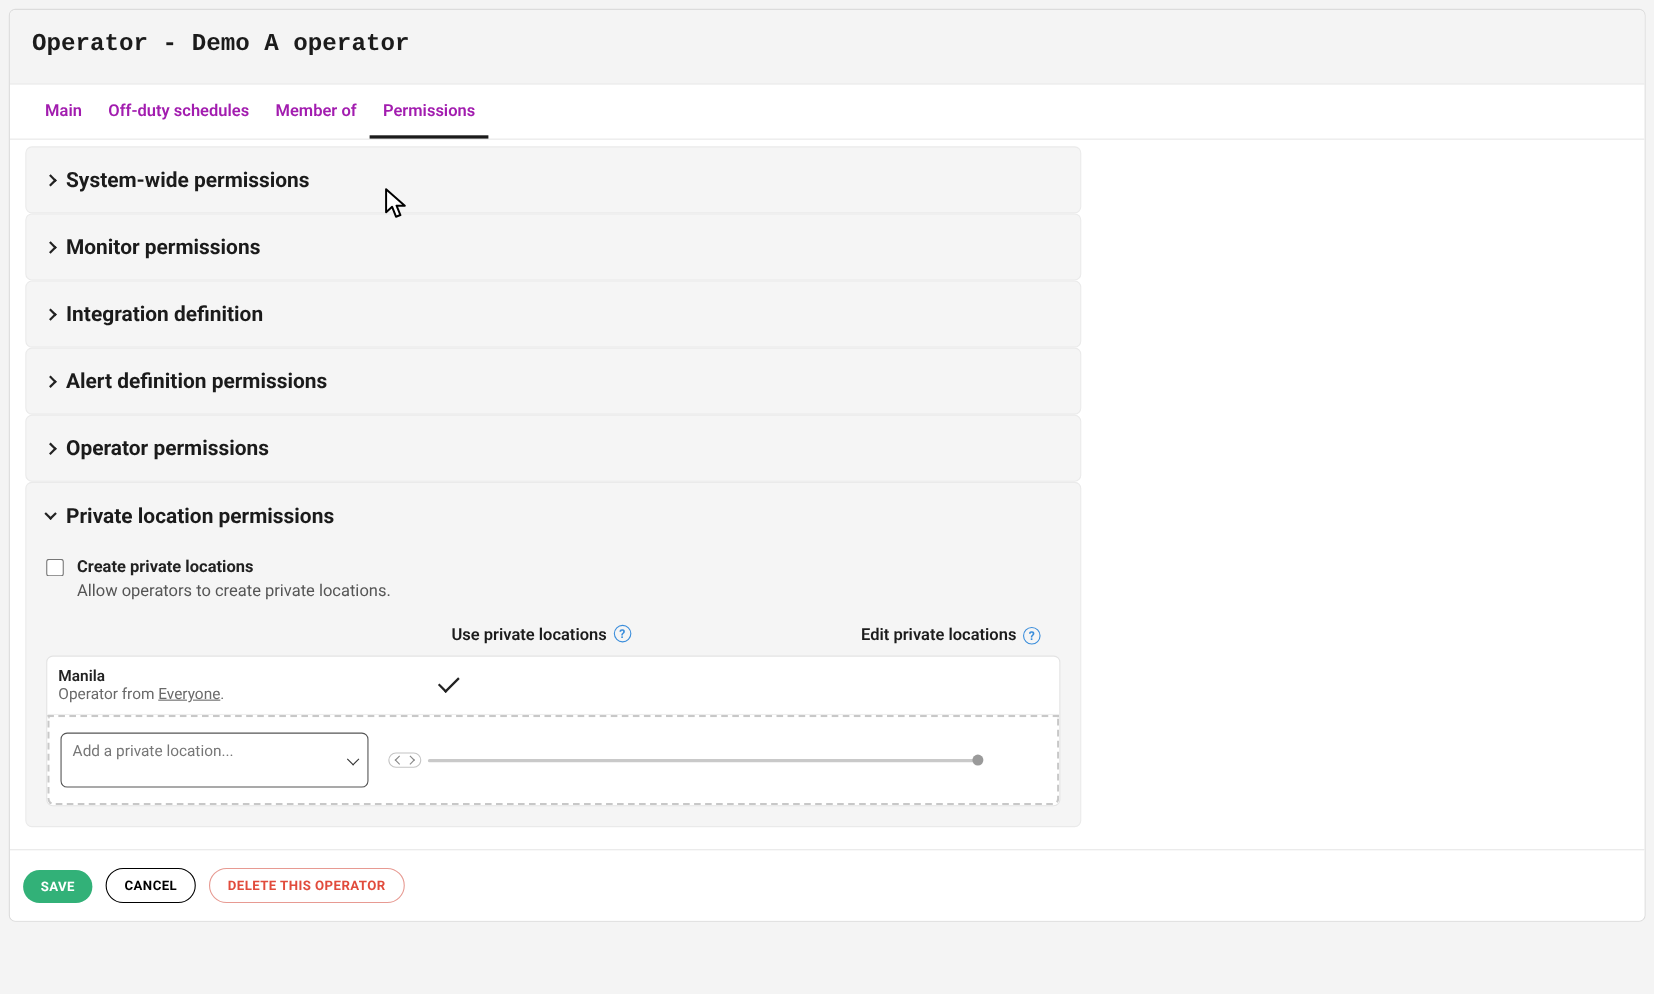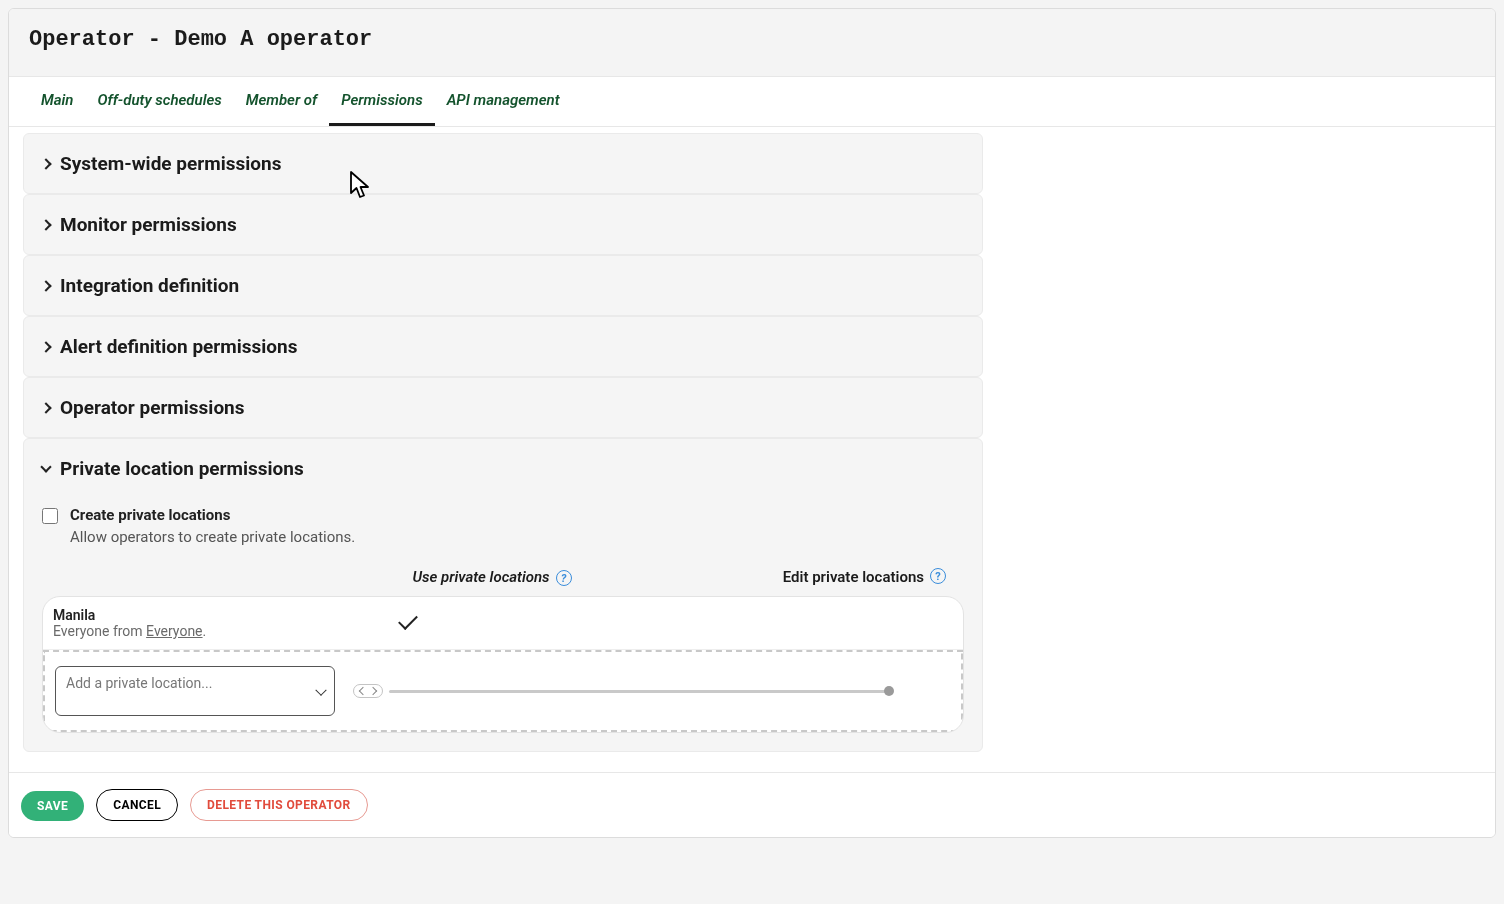--- a/index.html
+++ b/index.html
@@ -1,39 +1,39 @@
 <!DOCTYPE html>
 <html><head>
   <meta charset="utf-8">
   <style>
     * { margin:0; padding:0; box-sizing:border-box; font-family:-apple-system,BlinkMacSystemFont,"Segoe UI",Roboto,Helvetica,Arial,sans-serif; }
     body { background:#f4f4f4; color:#1b1b1b; padding:8px 8px 20px; }
     .page { background:#ffffff; border:1px solid #dcdcdc; border-radius:6px; overflow:hidden; }
     .title-bar { padding:18px 20px 24px; background:#f4f4f4; border-bottom:1px solid #e7e7e7; }
     .title-bar h1 { font-size:22px; font-weight:700; color:#1b1b1b;font-family:Liberation Mono, monospace; }
     .tabs { padding:0 20px; display:flex; gap:0; background:#ffffff; border-bottom:1px solid #e7e7e7; position:relative; }
-    .tab { padding:14px 12px 14px; font-size:15px; font-weight:600; color:#14532d; cursor:pointer; border-bottom:3px solid transparent;font-style:italic; }
+    .tab { padding:14px 12px 14px; font-size:15px; font-weight:600; color:#a21caf; cursor:pointer; border-bottom:3px solid transparent; }
     .tab.active { border-bottom-color:#1b1b1b; }
     .content { padding:6px 14px 20px; background:#ffffff; }
     .section { background:#f5f5f5; border:1px solid #eaeaea; border-radius:6px; margin-top:0; padding:18px 18px; max-width:960px; }
     .section-header { display:flex; align-items:center; gap:10px; cursor:pointer; }
     .chev { width:8px; height:8px; border-right:2px solid #222; border-bottom:2px solid #222; transform:rotate(-45deg); flex:0 0 auto; }
     .section.open .chev { transform:rotate(45deg); margin-top:-4px; }
     .section-header h2 { font-size:19px; font-weight:700; color:#1b1b1b; }
     .section-body { margin-top:26px; }
     .chk-row { display:flex; align-items:flex-start; gap:12px; margin-bottom:22px; }
     .chk-row input[type=checkbox] { width:16px; height:16px; margin-top:2px; cursor:pointer; }
     .chk-row .chk-label { font-size:15px; font-weight:700; color:#222; }
     .chk-row .chk-desc { font-size:15px; font-weight:400; color:#555; margin-top:4px; }
     .column-heads { display:flex; padding:0 0 10px 0; }
     .col-name { flex:0 0 295px; }
-    .col-use { flex:0 0 310px; text-align:center; font-size:15px; font-weight:600; color:#1b1b1b; display:flex; align-items:flex-end; justify-content:center; gap:6px;font-style:italic; }
-    .col-edit { flex:1 1 auto; text-align:right; font-size:15px; font-weight:600; color:#1b1b1b; display:flex; align-items:flex-start; justify-content:flex-end; gap:6px; padding-right:18px; }
+    .col-use { flex:0 0 310px; text-align:center; font-size:15px; font-weight:600; color:#1b1b1b; display:flex; align-items:flex-start; justify-content:center; gap:6px; }
+    .col-edit { flex:1 1 auto; text-align:right; font-size:15px; font-weight:600; color:#1b1b1b; display:flex; align-items:flex-end; justify-content:flex-end; gap:6px; padding-right:18px; }
     .help-icon { display:inline-flex; width:16px; height:16px; border:1.5px solid #3a8ddb; border-radius:50%; color:#3a8ddb; font-size:11px; font-weight:700; align-items:center; justify-content:center; }
-    .loc-table { background:#ffffff; border:1px solid #e3e3e3; border-radius:18px; overflow:hidden; }
+    .loc-table { background:#ffffff; border:1px solid #e3e3e3; border-radius:6px; overflow:hidden; }
     .loc-row { display:flex; align-items:center; padding:10px 10px 10px 10px; border-bottom:1px solid #eee; }
     .loc-row:last-child { border-bottom:none; }
     .loc-name-cell { flex:0 0 295px; }
     .loc-name { font-size:14px; font-weight:600; color:#222; }
     .loc-sub { font-size:14px; color:#6a6a6a; }
     .loc-sub .link { color:#6a6a6a; text-decoration:underline; cursor:pointer; }
     .loc-use-cell { flex:0 0 120px; text-align:center; }
     .check-icon { width:10px; height:18px; border-right:2.5px solid #222; border-bottom:2.5px solid #222; transform:rotate(45deg); display:inline-block; margin-top:-6px; }
     .loc-edit-cell { flex:1 1 auto; }
     .add-row { padding:14px 10px; display:flex; align-items:center; gap:18px; border:2px dashed #c8c8c8; border-radius:0 0 6px 6px; }
@@ -61,21 +61,20 @@
 <div class="page">
   <div class="title-bar">
     <h1>Operator - Demo A operator</h1>
   </div>
 
   <div class="tabs">
     <div class="tab">Main</div>
     <div class="tab">Off-duty schedules</div>
     <div class="tab">Member of</div>
     <div class="tab active">Permissions</div>
-    <div class="tab">API management</div>
     <div class="cursor-pointer">
       <svg width="22" height="28" viewBox="0 0 22 28">
         <path d="M1 1 L1 22 L6.5 17 L10 26 L14 24.5 L10.5 16 L18 16 Z" fill="#ffffff" stroke="#000" stroke-width="1.8" stroke-linejoin="round"></path>
       </svg>
     </div>
   </div>
 
   <div class="content">
     <div class="section">
       <div class="section-header">
@@ -137,21 +136,21 @@
             <span>Edit private locations</span>
             <span class="help-icon">?</span>
           </div>
         </div>
 
         <div class="loc-table">
           <div class="loc-row">
             <div class="loc-name-cell">
               <div class="loc-name">Manila</div>
               <div class="loc-sub">
-                <span>Everyone from </span><span class="link">Everyone</span><span>.</span>
+                <span>Operator from </span><span class="link">Everyone</span><span>.</span>
               </div>
             </div>
             <div class="loc-use-cell">
               <span class="check-icon"></span>
             </div>
             <div class="loc-edit-cell"></div>
           </div>
 
           <div class="add-row">
             <div class="add-select">

